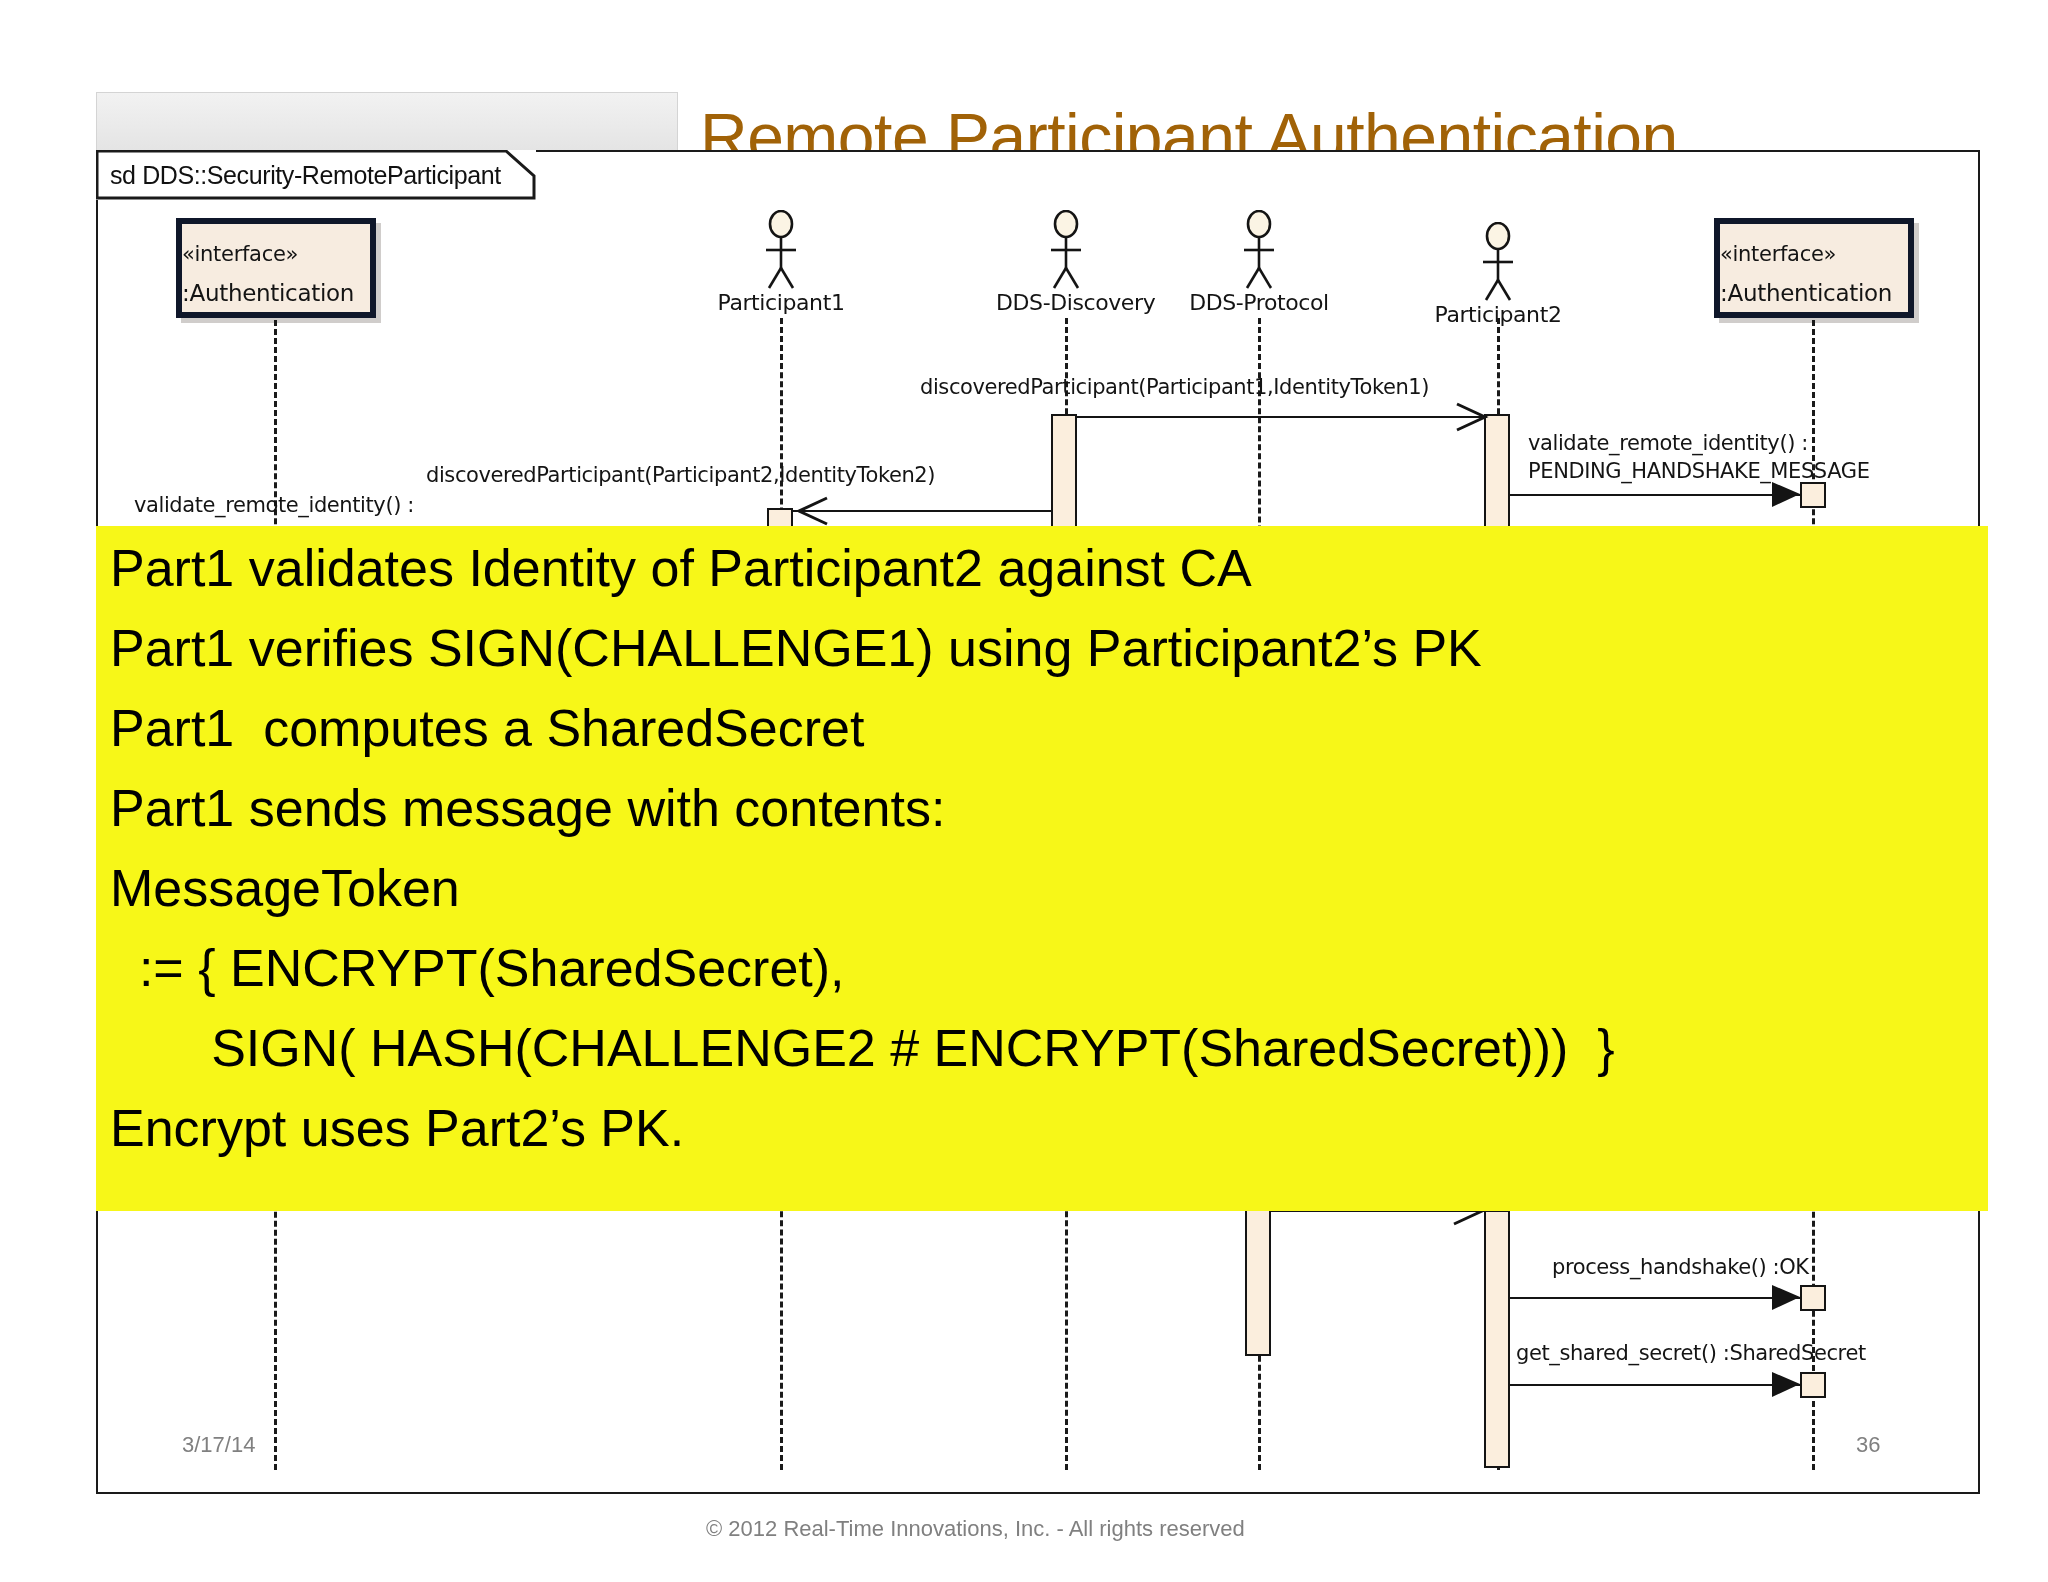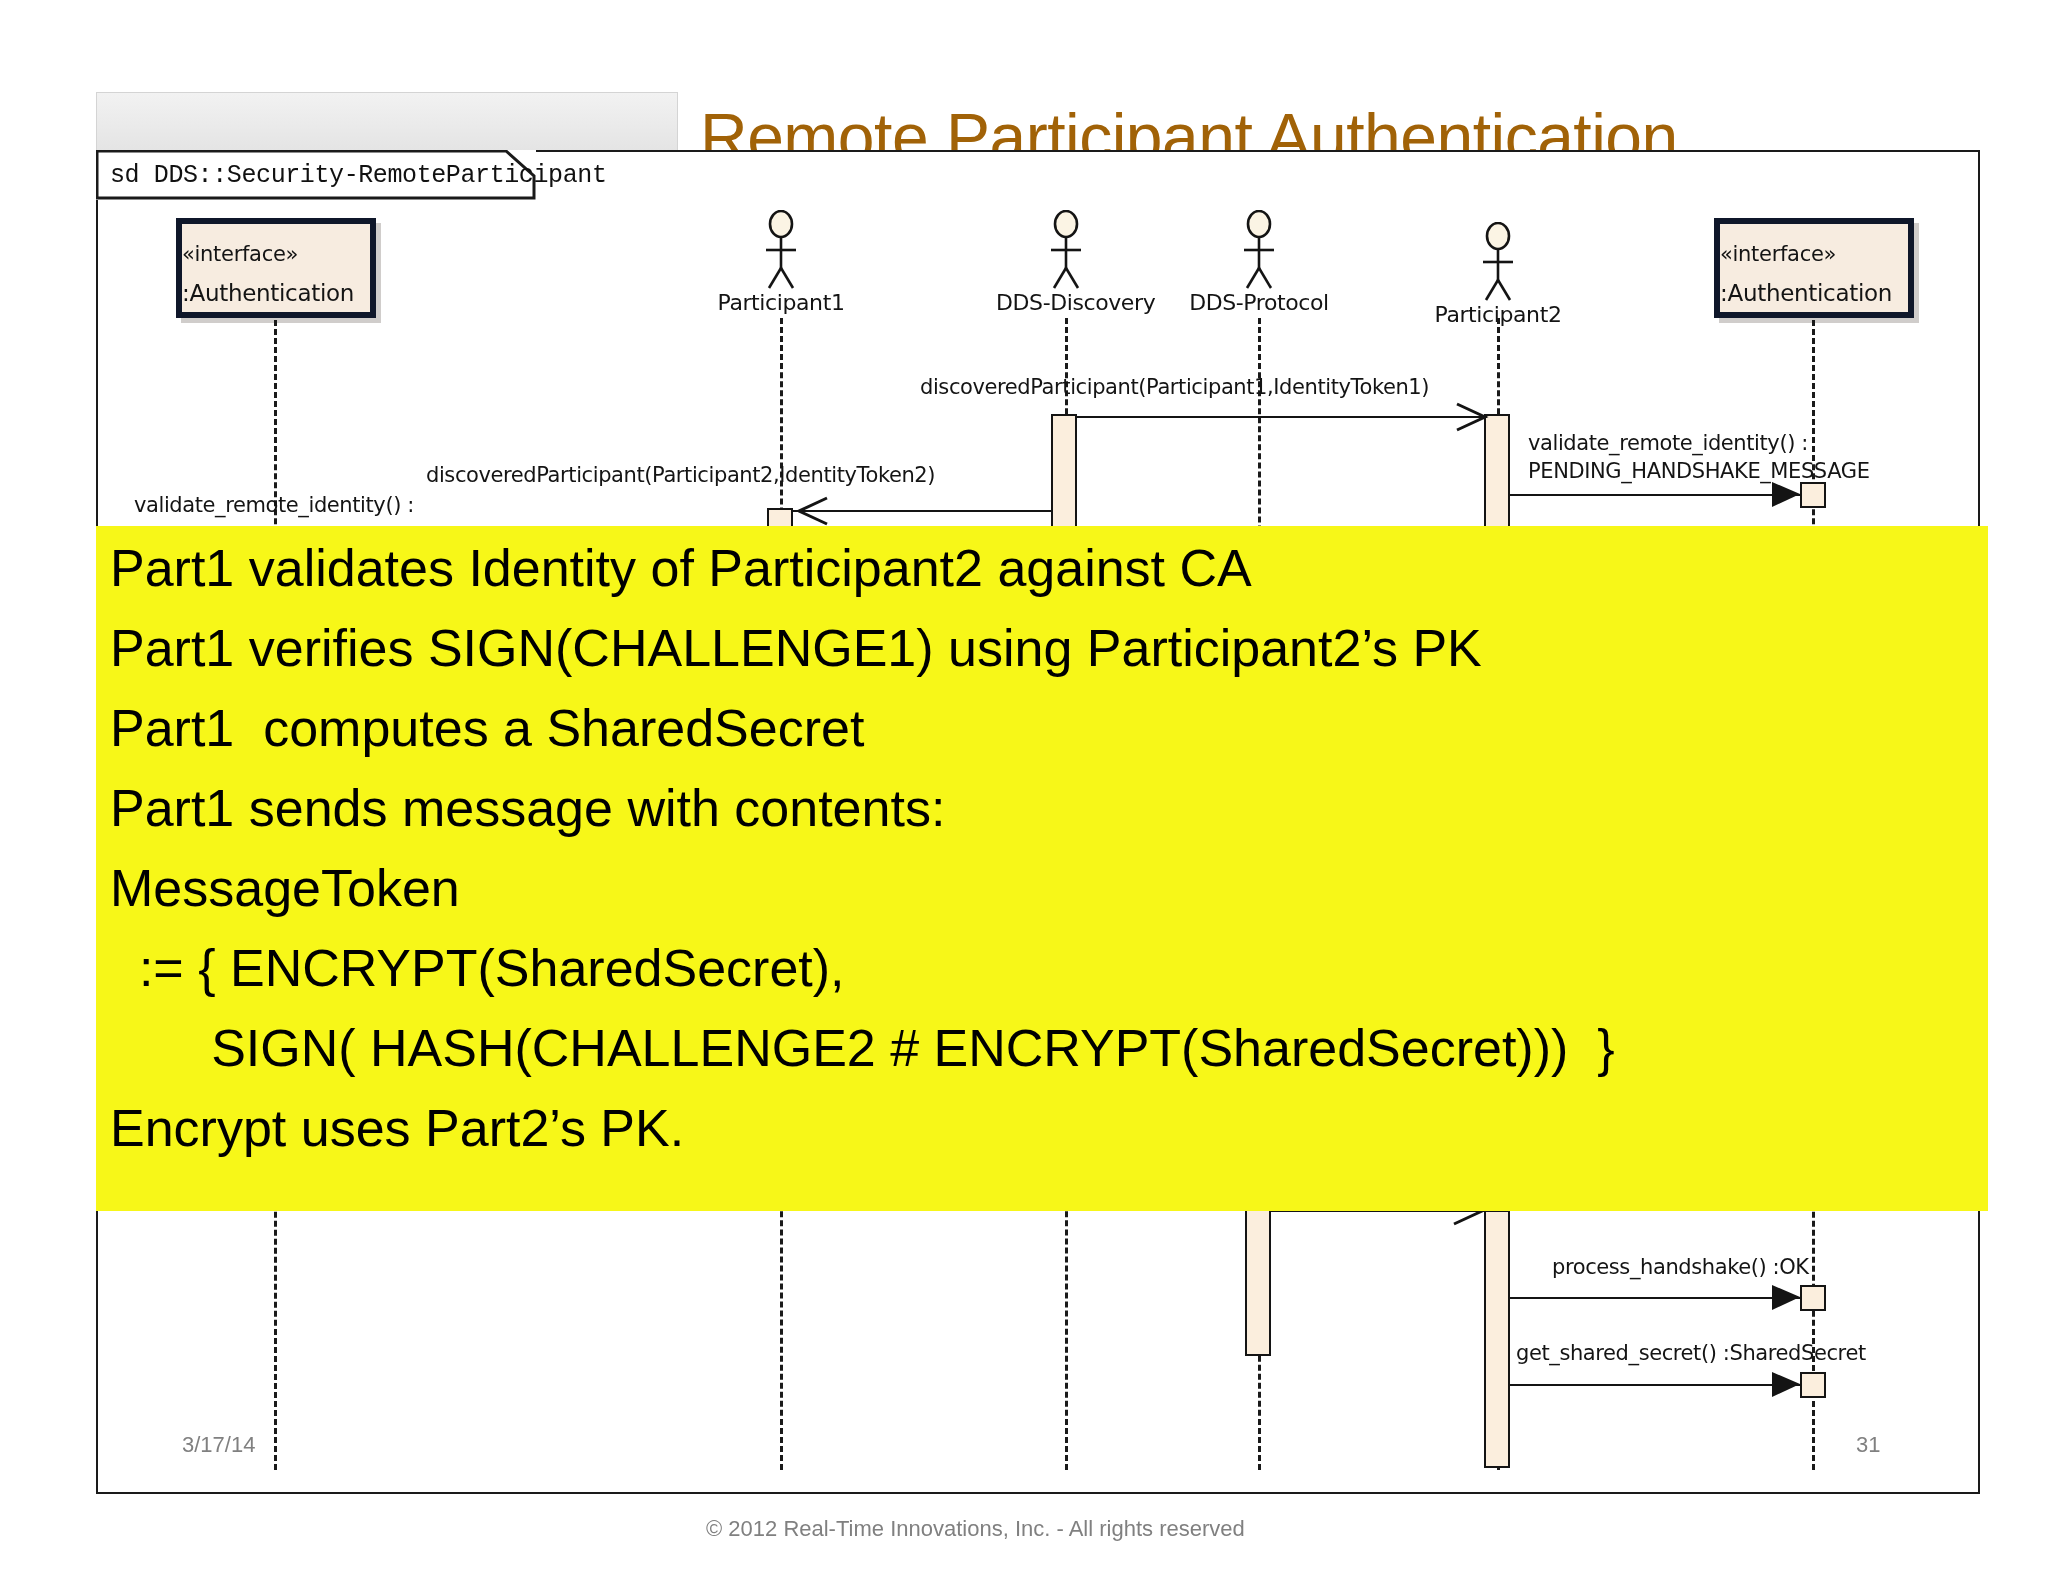--- a/index.html
+++ b/index.html
@@ -77,21 +77,21 @@
   #sd-tab-shape {
     position: absolute;
     left: 0; top: 0;
     width: 440px; height: 50px;
   }
   #sd-tab-label {
     position: absolute;
     left: 14px;
     top: 11px;
     font-size: 25px;
-    font-family: Liberation Mono, monospace;
+    font-family: Liberation Sans, sans-serif;
     color: #111;
     white-space: nowrap;
     letter-spacing: -0.4px;
   }
 
   
   .iface-box {
     position: absolute;
     box-sizing: border-box;
     background: #f7ece0;
@@ -334,13 +334,13 @@
   <div class="aline" style="top:176px;">Part1  computes a SharedSecret</div>
   <div class="aline" style="top:256px;">Part1 sends message with contents:</div>
   <div class="aline" style="top:336px;">MessageToken</div>
   <div class="aline" style="top:416px;">  := { ENCRYPT(SharedSecret),</div>
   <div class="aline" style="top:496px;">       SIGN( HASH(CHALLENGE2 # ENCRYPT(SharedSecret)))  }</div>
   <div class="aline" style="top:576px;">Encrypt uses Part2’s PK.</div>
 </div>
 
 <div class="footer-txt" id="footer-date">3/17/14</div>
 <div class="footer-txt" id="footer-copy">© 2012 Real-Time Innovations, Inc.  -  All rights reserved</div>
-<div class="footer-txt" id="footer-page">31</div>
+<div class="footer-txt" id="footer-page">36</div>
 
 </body></html>

